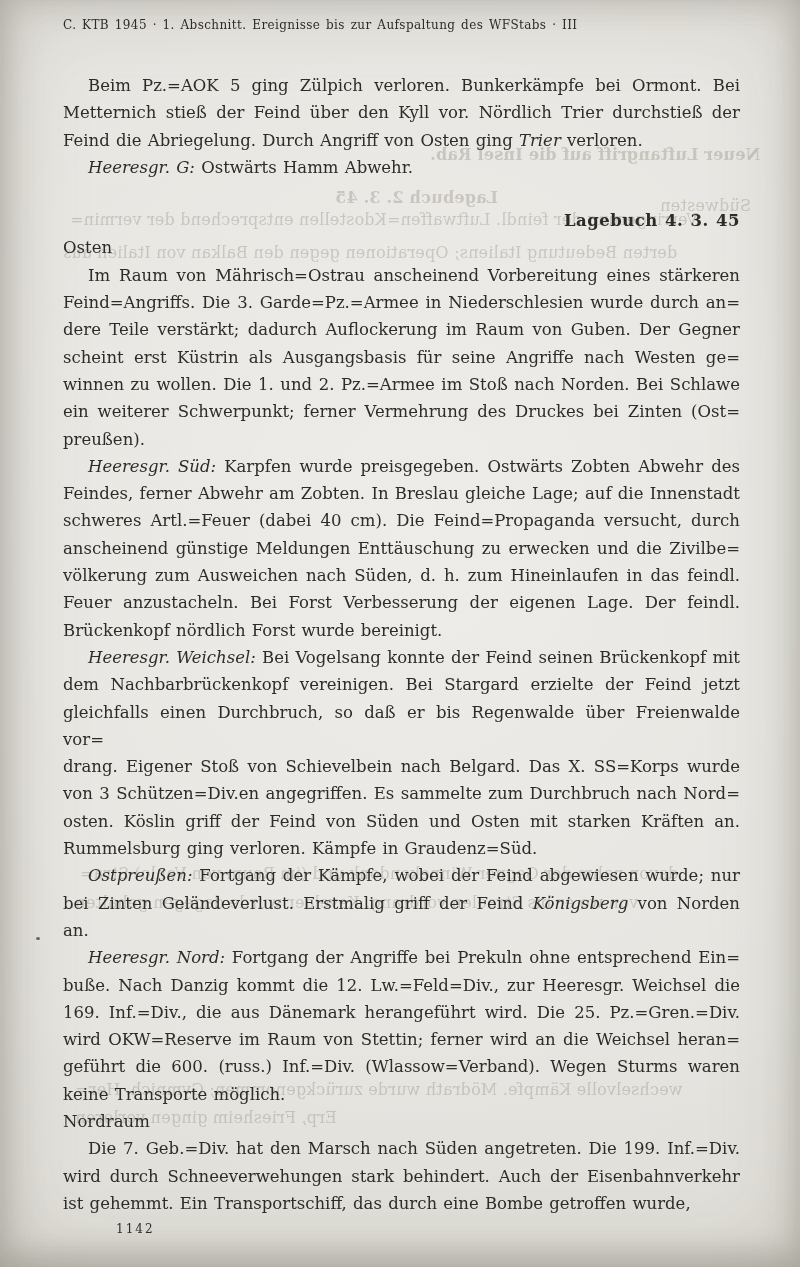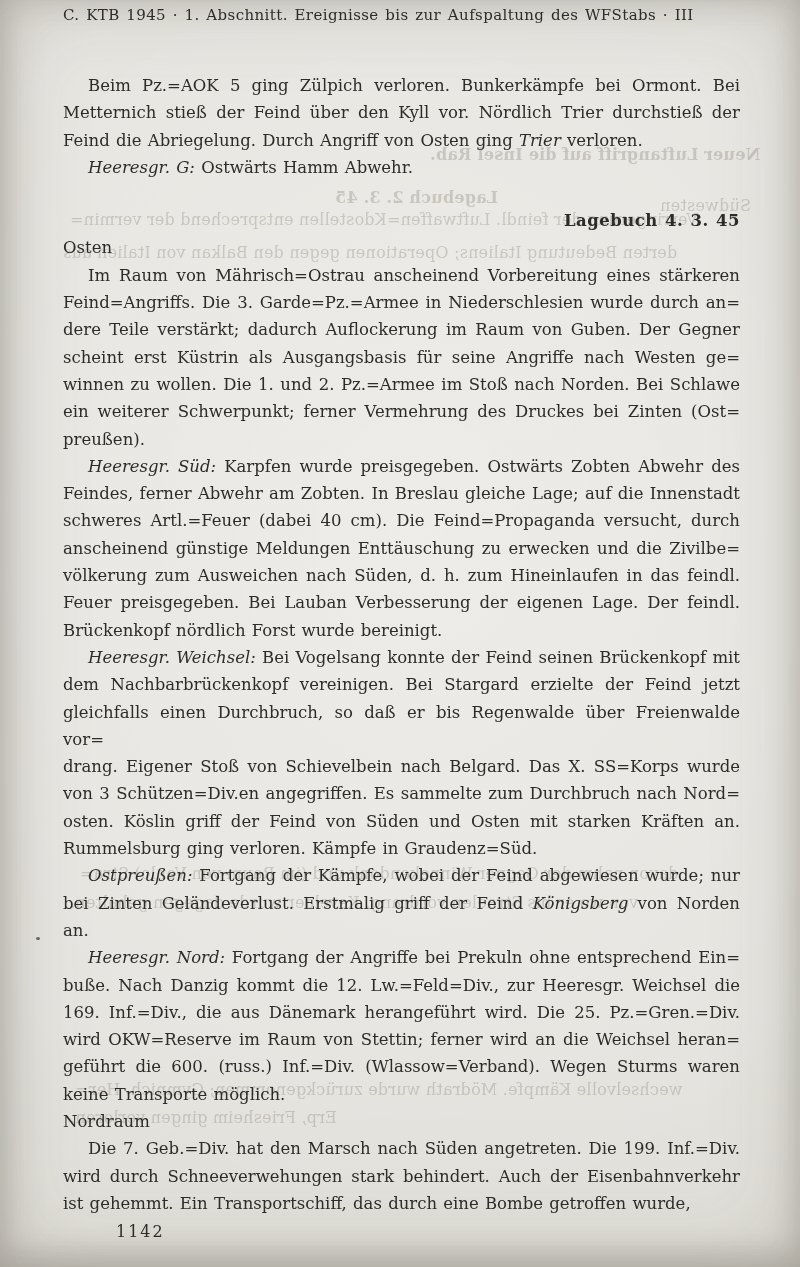--- a/index.html
+++ b/index.html
@@ -14,22 +14,22 @@
     background:
       radial-gradient(ellipse 120% 90% at 52% 42%, rgba(255,255,255,0.30), rgba(255,255,255,0) 62%),
       linear-gradient(#e7e5e0 0%, #e6e4df 80%, #e0ded8 100%);
     box-shadow:
       inset 0 0 90px rgba(99,94,82,0.22),
       inset -10px 0 30px rgba(99,94,82,0.10),
       inset 14px 0 34px rgba(99,94,82,0.14),
       inset 0 -16px 26px rgba(99,94,82,0.16);
   }
   .running-header {
-    position: absolute; left: 63px; top: 6px; width: 677px;
-    font-size: 15px; letter-spacing: 0.4px; word-spacing: 1.5px;
+    position: absolute; left: 63px; top: 18px; width: 677px;
+    font-size: 12px; letter-spacing: 0.4px; word-spacing: 1.5px;
     color: var(--ink, #34322d);
     white-space: nowrap;
   }
   .text-column {
     position: absolute; left: 63px; top: 72px; width: 677px;
     font-size: 16.5px; line-height: 27.3px;
     color: var(--ink, #2e2c28);
     word-spacing: 1px;
   }
   .para { margin: 0; }
@@ -39,21 +39,21 @@
   .it { font-style: italic; }
   .h-center {
     margin-top: 26px;
     text-align: right;
     font-weight: bold;
     letter-spacing: 0.5px;
   }
   .h-section { }
   .page-number {
     position: absolute; left: 72px; top: 1222px;
-    font-size: 16px; letter-spacing: 2px;
+    font-size: 12px; letter-spacing: 2px;
     color: var(--ink, #3b3833);
     padding-left: 44px;
   }
   .bleed-layer { position: absolute; inset: 0; pointer-events: none; }
   .ghost {
     position: absolute;
     transform: scaleX(-1);
     white-space: nowrap;
     font-size: 16px;
     color: var(--ghost, #8a8478);
@@ -103,21 +103,21 @@
         <div class="line"><span>winnen zu wollen. Die 1. und 2. Pz.=Armee im Stoß nach Norden. Bei Schlawe</span></div>
         <div class="line"><span>ein weiterer Schwerpunkt; ferner Vermehrung des Druckes bei Zinten (Ost=</span></div>
         <div class="line last"><span>preußen).</span></div>
       </div>
       <div class="para">
         <div class="line first"><span class="it">Heeresgr. Süd:</span><span> Karpfen wurde preisgegeben. Ostwärts Zobten Abwehr des</span></div>
         <div class="line"><span>Feindes, ferner Abwehr am Zobten. In Breslau gleiche Lage; auf die Innenstadt</span></div>
         <div class="line"><span>schweres Artl.=Feuer (dabei 40 cm). Die Feind=Propaganda versucht, durch</span></div>
         <div class="line"><span>anscheinend günstige Meldungen Enttäuschung zu erwecken und die Zivilbe=</span></div>
         <div class="line"><span>völkerung zum Ausweichen nach Süden, d. h. zum Hineinlaufen in das feindl.</span></div>
-        <div class="line"><span>Feuer preisgegeben. Bei Lauban Verbesserung der eigenen Lage. Der feindl.</span></div>
+        <div class="line"><span>Feuer anzustacheln. Bei Forst Verbesserung der eigenen Lage. Der feindl.</span></div>
         <div class="line last"><span>Brückenkopf nördlich Forst wurde bereinigt.</span></div>
       </div>
       <div class="para">
         <div class="line first"><span class="it">Heeresgr. Weichsel:</span><span> Bei Vogelsang konnte der Feind seinen Brückenkopf mit</span></div>
         <div class="line"><span>dem Nachbarbrückenkopf vereinigen. Bei Stargard erzielte der Feind jetzt</span></div>
         <div class="line"><span>gleichfalls einen Durchbruch, so daß er bis Regenwalde über Freienwalde vor=</span></div>
         <div class="line"><span>drang. Eigener Stoß von Schievelbein nach Belgard. Das X. SS=Korps wurde</span></div>
         <div class="line"><span>von 3 Schützen=Div.en angegriffen. Es sammelte zum Durchbruch nach Nord=</span></div>
         <div class="line"><span>osten. Köslin griff der Feind von Süden und Osten mit starken Kräften an.</span></div>
         <div class="line last"><span>Rummelsburg ging verloren. Kämpfe in Graudenz=Süd.</span></div>

